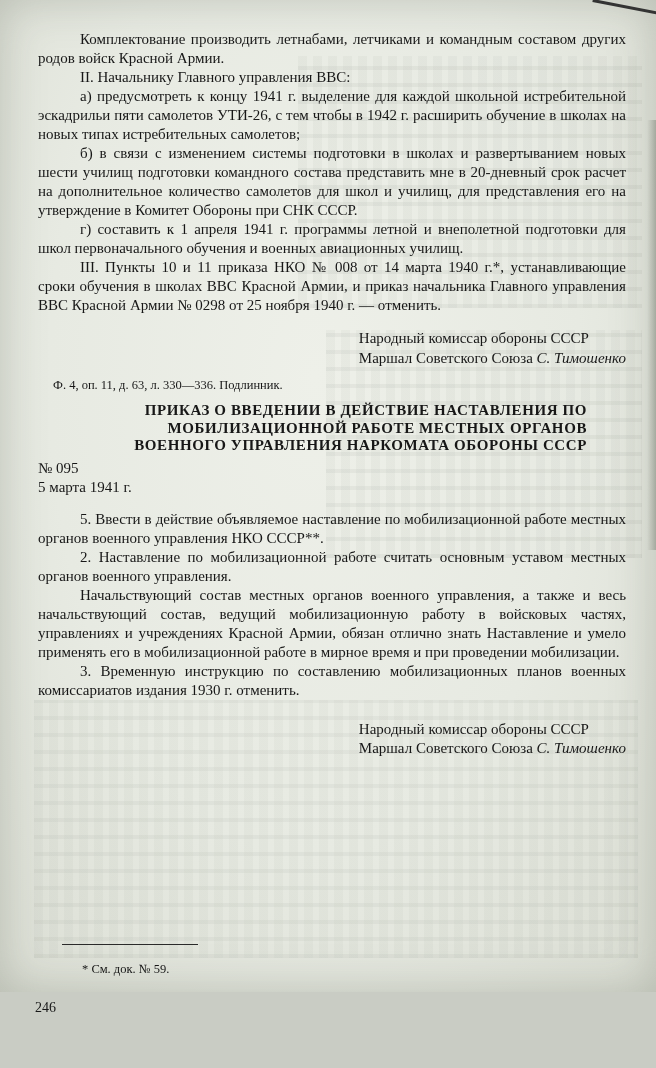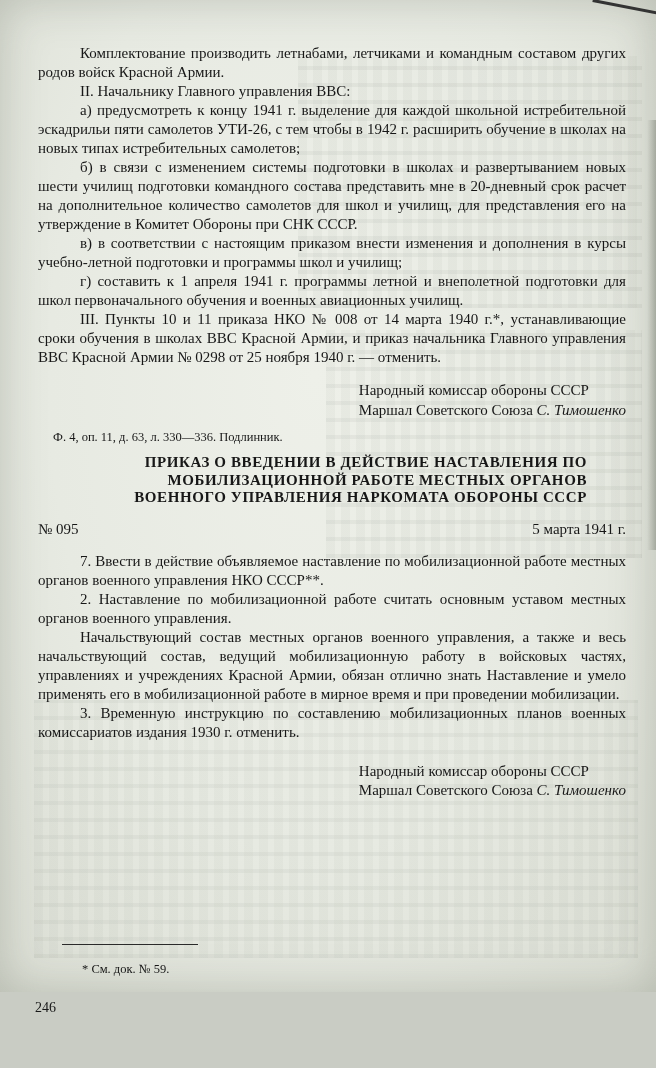--- a/index.html
+++ b/index.html
@@ -10,21 +10,21 @@
     font-family: "Liberation Serif", "DejaVu Serif", serif;
     color: #171717;
     position: relative;
     overflow: hidden;
   }
   .page {
     position: relative;
     width: 656px; height: 992px;
     background: radial-gradient(ellipse at 48% 38%, #eef0e9 0%, #e7eae2 55%, #daddd3 100%);
     box-shadow: inset 0 0 46px rgba(85, 92, 78, .28);
-    padding: 44px 30px 0 38px;
+    padding: 30px 30px 0 38px;
   }
   .content { position: relative; z-index: 2; }
 
   .para {
     margin: 0;
     font-size: 15px;
     line-height: 19px;
     text-align: justify;
     text-indent: 42px;
   }
@@ -53,25 +53,26 @@
   .title {
     margin: 9px auto 0;
     width: 510px;
     text-align: right;
     font-size: 15px;
     font-weight: bold;
     line-height: 17.5px;
     letter-spacing: .6px;
   }
   .meta-row {
-    margin-top: 13px;
+    margin-top: 4px;
     display: flex;
     justify-content: space-between;
     font-size: 15px;
     line-height: 19px;
+    flex-direction: column;
   }
 
   .footer {
     position: absolute;
     left: 38px; right: 30px; top: 944px;
     z-index: 2;
   }
   .fn-rule {
     width: 136px;
     height: 0;
@@ -133,21 +134,20 @@
   <div class="corner-mark"></div>
   <div class="edge-shade"></div>
 
   <div class="content">
 
     <section>
       <p class="para">Комплектование производить летнабами, летчиками и командным составом других родов войск Красной Армии.</p>
       <p class="para">II. Начальнику Главного управления ВВС:</p>
       <p class="para">а) предусмотреть к концу 1941 г. выделение для каждой школьной истребительной эскадрильи пяти самолетов УТИ-26, с тем чтобы в 1942 г. расширить обучение в школах на новых типах истребительных самолетов;</p>
       <p class="para">б) в связи с изменением системы подготовки в школах и развертыванием новых шести училищ подготовки командного состава представить мне в 20-дневный срок расчет на дополнительное количество самолетов для школ и училищ, для представления его на утверждение в Комитет Обороны при СНК СССР.</p>
-      <p class="para">в) в соответствии с настоящим приказом внести изменения и дополнения в курсы учебно-летной подготовки и программы школ и училищ;</p>
       <p class="para">г) составить к 1 апреля 1941 г. программы летной и внеполетной подготовки для школ первоначального обучения и военных авиационных училищ.</p>
       <p class="para">III. Пункты 10 и 11 приказа НКО № 008 от 14 марта 1940 г.*, устанавливающие сроки обучения в школах ВВС Красной Армии, и приказ начальника Главного управления ВВС Красной Армии № 0298 от 25 ноября 1940 г. — отменить.</p>
 
       <div class="signature">
         <div class="sig-line">Народный комиссар обороны СССР</div>
         <div class="sig-line">
           <span>Маршал Советского Союза</span>
           <span class="italic">С. Тимошенко</span>
         </div>
       </div>
@@ -158,21 +158,21 @@
     <section>
 
       <h2 class="title">ПРИКАЗ О ВВЕДЕНИИ В ДЕЙСТВИЕ НАСТАВЛЕНИЯ ПО МОБИЛИЗАЦИОННОЙ РАБОТЕ МЕСТНЫХ ОРГАНОВ ВОЕННОГО УПРАВЛЕНИЯ НАРКОМАТА ОБОРОНЫ СССР</h2>
 
       <div class="meta-row">
         <span>№ 095</span>
         <span>5 марта 1941 г.</span>
       </div>
 
       <div class="order-body">
-        <p class="para">7. Ввести в действие объявляемое наставление по мобилизационной работе местных органов военного управления НКО СССР**.</p>
+        <p class="para">5. Ввести в действие объявляемое наставление по мобилизационной работе местных органов военного управления НКО СССР**.</p>
         <p class="para">2. Наставление по мобилизационной работе считать основным уставом местных органов военного управления.</p>
         <p class="para">Начальствующий состав местных органов военного управления, а также и весь начальствующий состав, ведущий мобилизационную работу в войсковых частях, управлениях и учреждениях Красной Армии, обязан отлично знать Наставление и умело применять его в мобилизационной работе в мирное время и при проведении мобилизации.</p>
         <p class="para">3. Временную инструкцию по составлению мобилизационных планов военных комиссариатов издания 1930 г. отменить.</p>
       </div>
 
       <div class="signature" style="margin-top:20px">
         <div class="sig-line">Народный комиссар обороны СССР</div>
         <div class="sig-line">
           <span>Маршал Советского Союза</span>
           <span class="italic">С. Тимошенко</span>

